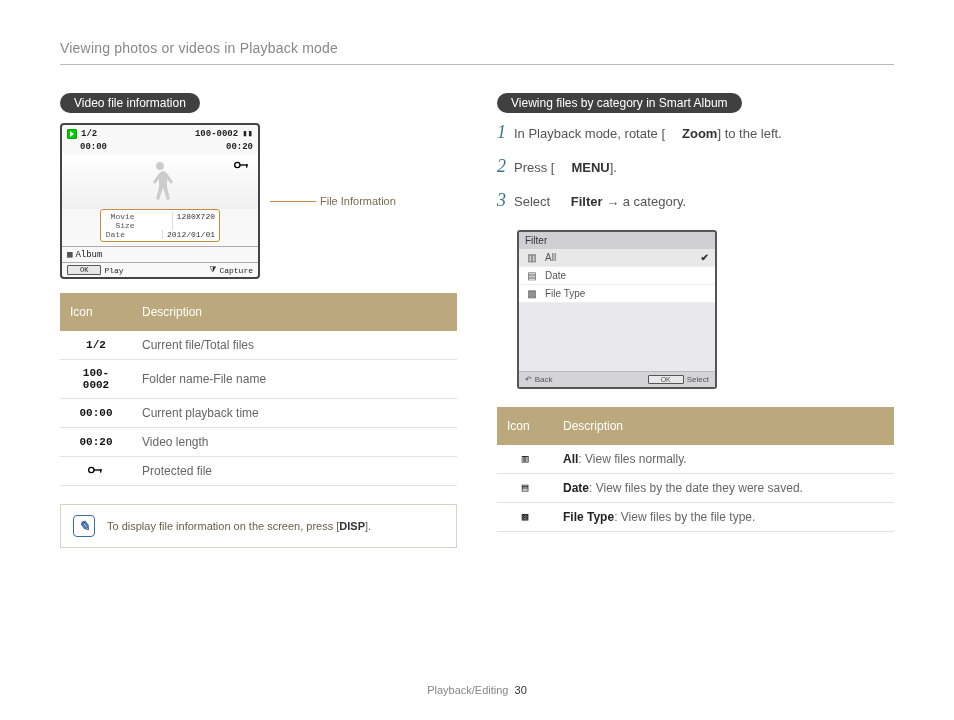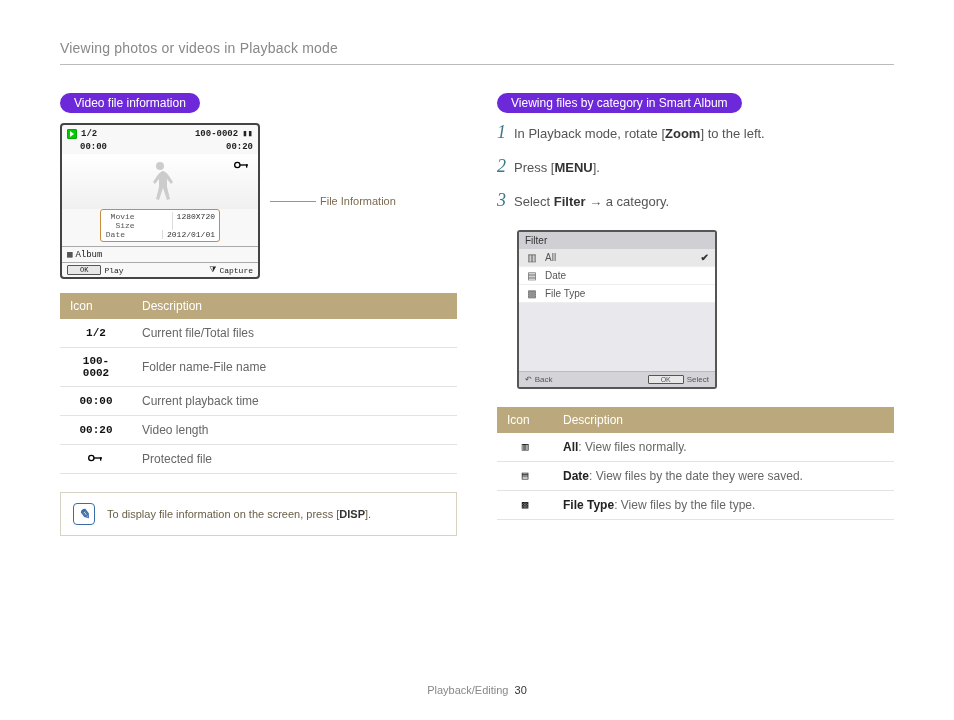--- a/index.html
+++ b/index.html
@@ -19,21 +19,21 @@
     font-weight: 300;
     border-bottom: 1px solid #bbb;
     padding-bottom: 8px;
     margin-bottom: 28px;
     letter-spacing: 0.2px;
   }
   .columns { display: flex; gap: 40px; }
   .col { flex: 1; min-width: 0; }
   .pill {
     display: inline-block;
-    background: #6d28d9;
+    background: #404040;
     color: #fff;
     font-size: 12px;
     padding: 3px 14px;
     border-radius: 11px;
     margin-bottom: 10px;
   }
   .subtext { color: #666; font-size: 12px; margin-bottom: 18px; }
   
   .lcd-wrap { display: flex; align-items: center; gap: 10px; margin-bottom: 14px; }
   .lcd {
@@ -68,32 +68,32 @@
   .lcd-info-row .k { width: 50px; color:#555; text-align:right; padding-right:4px;}
   .lcd-info-row .v { border-left:1px solid #ddd; padding-left:4px; color:#333;margin-left:33px;}
   .lcd-bar { border-top:1px solid #aaa; padding:2px 5px; display:flex; align-items:center; gap:3px;}
   .lcd-bar2 { border-top:1px solid #aaa; padding:2px 5px; display:flex; justify-content:space-between;}
   .lcd-chip { font-size:8px; display:flex; align-items:center; gap:3px;}
   .lcd-chip .box{border:1px solid #555;padding:0 12px;font-size:7px;border-radius:1px;background:#e8e8e8;}
   .callout { display:flex; align-items:center; gap:4px; color:#7c6a4f; font-size:11px;}
   .callout-line { width:46px; height:1px; background:#c98c3a; }
   
   table.desc { width: 100%; border-collapse: collapse; font-size:12px; margin-bottom: 18px;}
-  table.desc th { background:#bba87c; color:#fff; font-weight:normal; text-align:left; padding:6px 10px; font-size:12px;}
+  table.desc th { background:#bba87c; color:#fff; font-weight:normal; text-align:left; padding:12px 10px; font-size:12px;}
   table.desc th:first-child { width: 72px; }
   table.desc td { border-bottom:1px solid #e3e3e3; padding:7px 10px; color:#666; vertical-align: middle;}
   table.desc td.icon { text-align:center; color:#111; font-family:"Courier New",monospace; font-weight:bold; font-size:11px;}
   .tipbox { border:1px solid #d8d2c2; background:#fff; padding:10px 12px; display:flex; align-items:center; gap:12px; color:#6a6048; font-size:11px;}
   .tipicon { width:22px;height:22px;border:1px solid #3a6da8;border-radius:4px; color:#3a6da8; display:flex;align-items:center;justify-content:center;font-weight:bold;font-style:italic;font-size:14px; flex:0 0 auto;}
   
   .steps { margin-bottom: 18px; }
   .step { display:flex; gap:8px; margin-bottom:14px; align-items:flex-start;}
   .step-num { color:#3a788a; font-style:italic; font-size:18px; font-family: Georgia, serif; line-height:1;}
   .step-text { color:#555; font-size:13px; line-height:1.4; padding-top:2px;}
-  .step-text b { font-weight:bold; color:#333;}
+  .step-text b { font-weight:bold; color:#333;margin-left:17px;}
   
   .filter-lcd {
     width: 200px; margin-left: 20px; border:2px solid #555; border-radius:3px; background:#e9e9ed; font-size:10px; overflow:hidden; margin-bottom:18px;
   }
   .filter-head { background:#cfcfd4; padding:3px 6px; color:#333;}
   .filter-row { display:flex; align-items:center; gap:6px; padding:3px 6px; background:#fff; border-bottom:1px solid #eee;}
   .filter-row.sel { background:#e8e8e8;}
   .filter-check { margin-left:auto; font-weight:bold; color:#333;}
   .filter-body { height:68px; background:#e9e9ed;}
   .filter-foot { border-top:1px solid #bbb; padding:3px 6px; display:flex; justify-content:space-between; background:#d4d4d8;}

